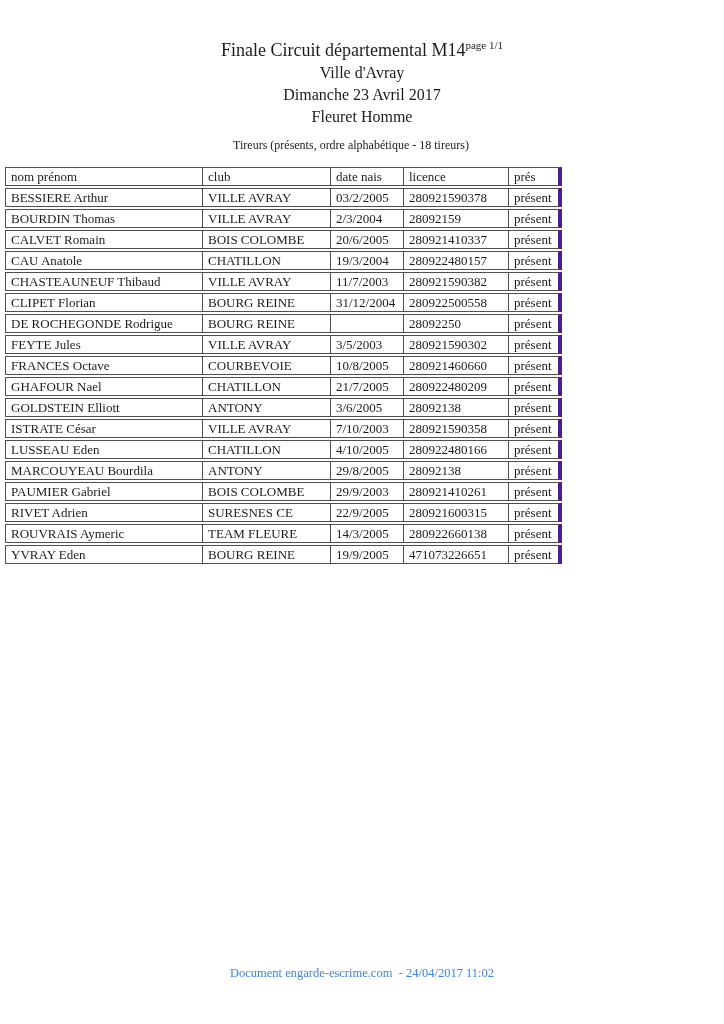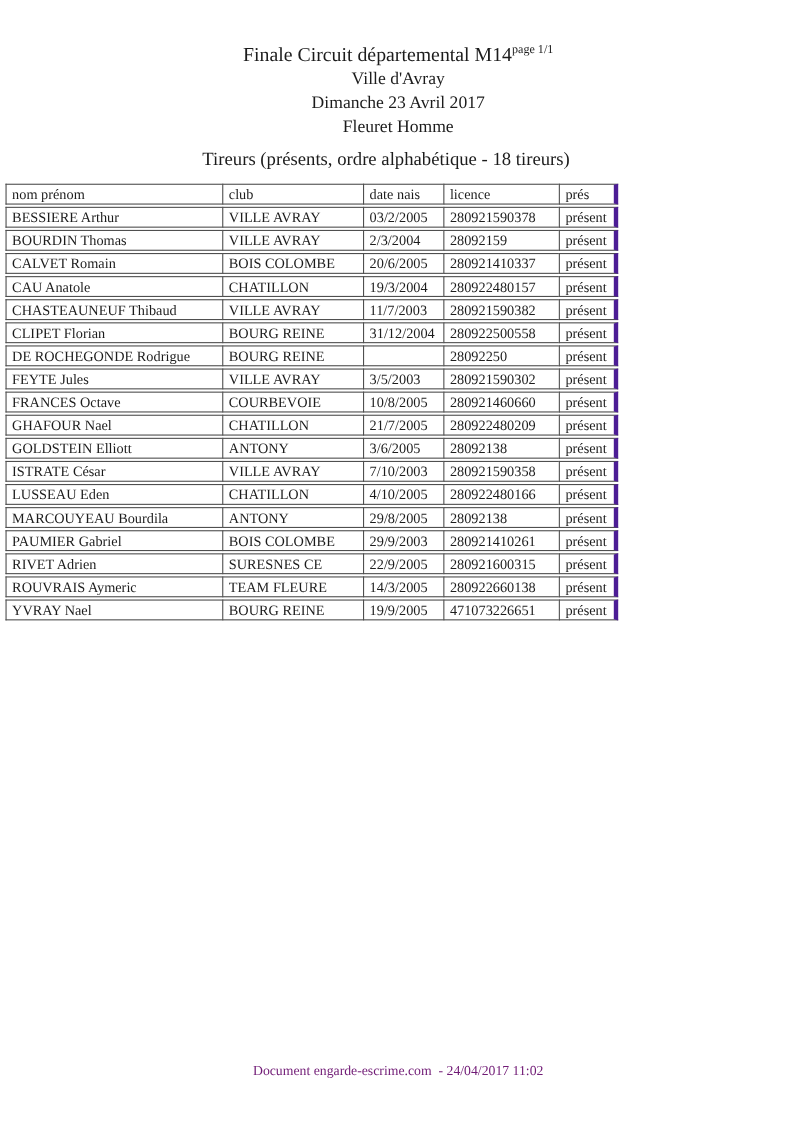--- a/index.html
+++ b/index.html
@@ -21,21 +21,21 @@
   }
   .title-line { font-size: 18px; line-height: 24px; font-family: Liberation Serif, serif; }
   .title-line sup { font-size: 11px; vertical-align: super; }
   .sub-line { font-size: 16px; line-height: 22px; }
   .section-title {
     position: absolute;
     top: 134px;
     left: 0;
     width: 702px;
     text-align: center;
-    font-size: 17px;
+    font-size: 12px;
     line-height: 22px;
   }
   table.roster {
     position: absolute;
     left: 5px;
     top: 165px;
     width: 557px;
     table-layout: fixed;
     border-collapse: separate;
     border-spacing: 0 2px;
@@ -61,21 +61,21 @@
   table.roster th:nth-child(3),
   table.roster td:nth-child(3) { text-align: left; }
   .doc-footer {
     position: absolute;
     top: 966px;
     left: 0;
     width: 724px;
     text-align: center;
     font-size: 12.5px;
     white-space: pre;
-    color: #701a75;
+    color: #3b82f6;
   }
 </style>
 </head>
 <body>
 
 <div class="page">
 
   <header class="doc-header">
     <div class="title-line">
       <span>Finale Circuit départemental M14</span><sup>page 1/1</sup>
@@ -218,21 +218,21 @@
       <td>présent</td>
     </tr>
         <tr>
       <td>ROUVRAIS Aymeric</td>
       <td>TEAM FLEURE</td>
       <td>14/3/2005</td>
       <td>280922660138</td>
       <td>présent</td>
     </tr>
         <tr>
-      <td>YVRAY Nael</td>
+      <td>YVRAY Eden</td>
       <td>BOURG REINE</td>
       <td>19/9/2005</td>
       <td>471073226651</td>
       <td>présent</td>
     </tr>
       </tbody>
   </table>
 
   <footer class="doc-footer">Document engarde-escrime.com  - 24/04/2017 11:02</footer>
 

